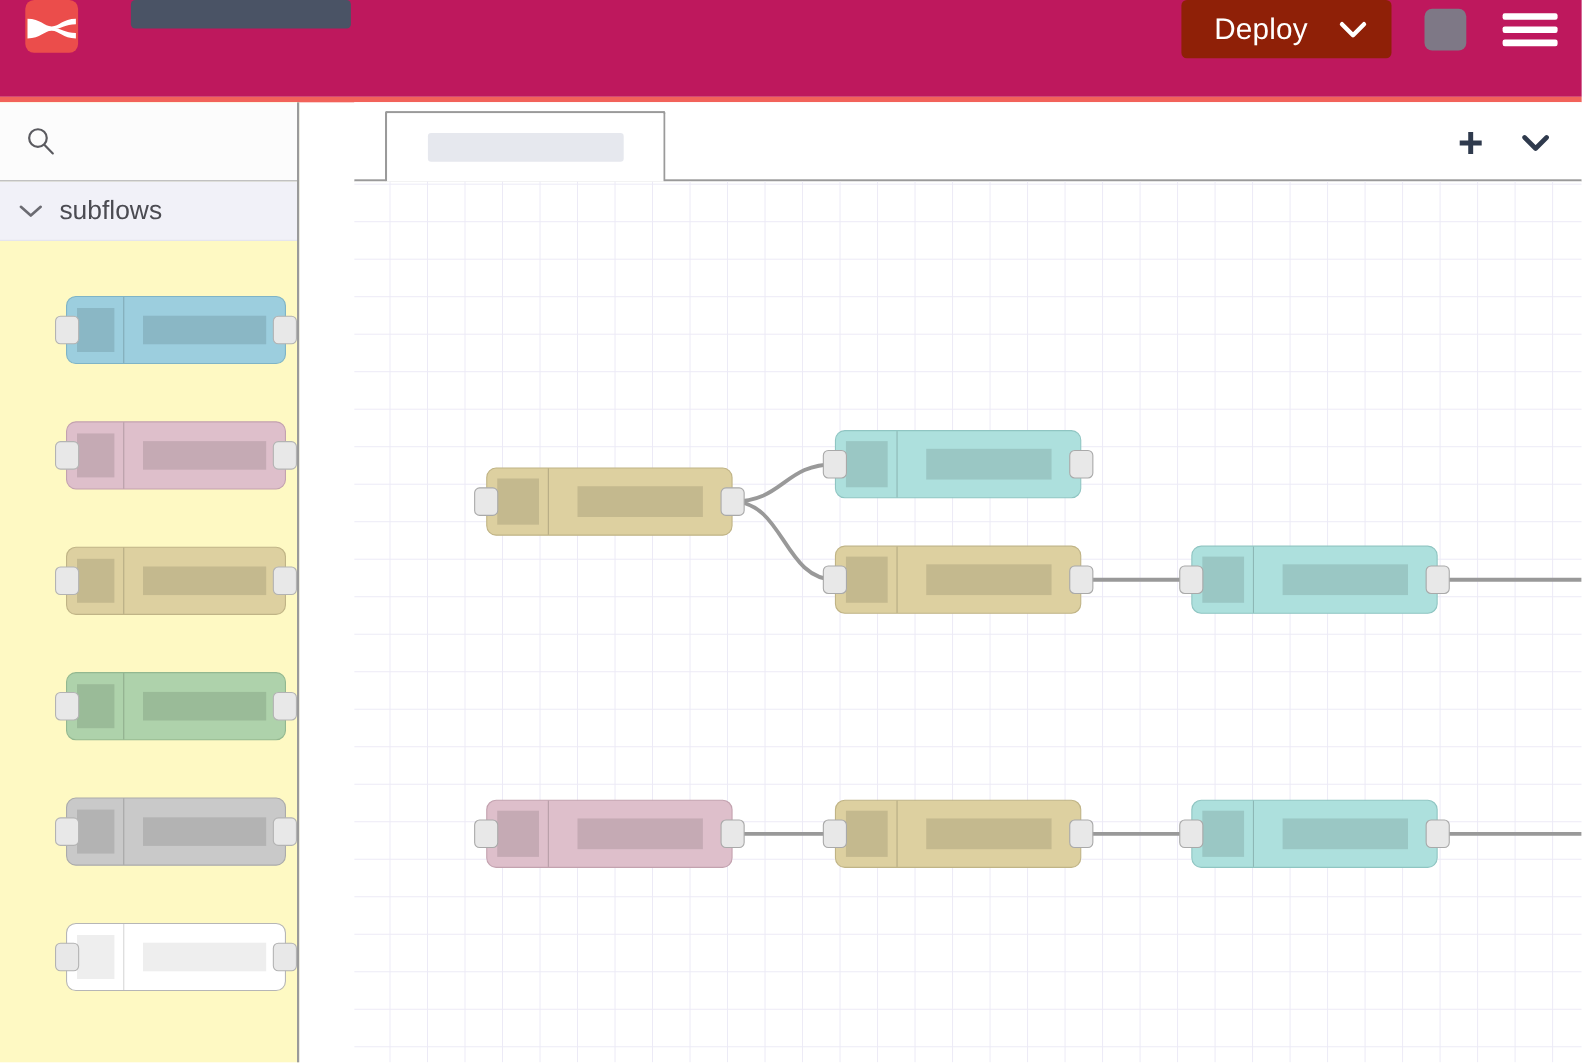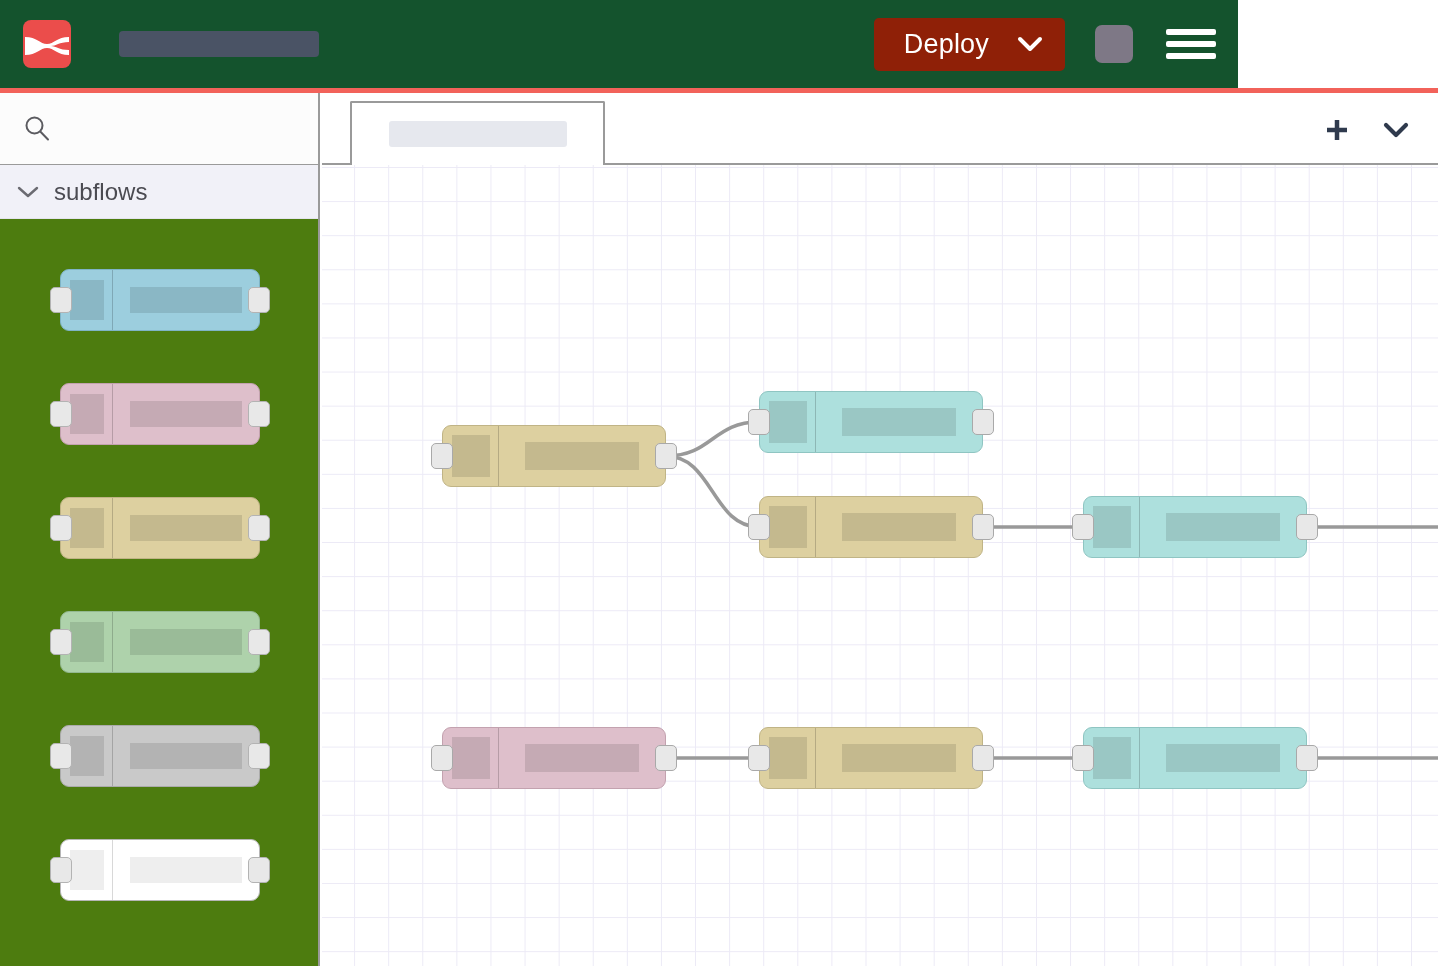--- a/index.html
+++ b/index.html
@@ -8,23 +8,23 @@
     width: 1438px; height: 966px;
     overflow: hidden;
     background: #ffffff;
     font-family: "Liberation Sans", sans-serif;
   }
   .app { position: relative; width: 1438px; height: 966px; overflow: hidden; }
 
   
   .header {
     position: absolute; left: 0; top: 0;
-    width: 1238px; height: 88px;
-    background: #14532d;
-    display: flex; align-items: center;
+    width: 1438px; height: 88px;
+    background: #be185d;
+    display: flex; align-items: flex-start;
   }
   .header-accent {
     position: absolute; left: 0; top: 88px;
     width: 1438px; height: 5px;
     background: #f2625a;
   }
   .logo {
     width: 48px; height: 48px;
     margin-left: 23px;
     background: #eb4d4b;
@@ -93,22 +93,22 @@
 
   
   .body-area {
     position: absolute; left: 0; top: 93px;
     width: 1438px; height: 873px;
   }
 
   
   .palette {
     position: absolute; left: 0; top: 0;
-    width: 320px; height: 873px;
-    background: #4d7c0f;
+    width: 272px; height: 873px;
+    background: #fef9c3;
     border-right: 2px solid #9a9a9a;
     overflow: hidden;
   }
   .palette-search {
     height: 72px;
     border-bottom: 1px solid #9a9a9a;
     display: flex; align-items: center;
     padding-left: 22px;
     background: #fcfcfc;
     cursor: text;

